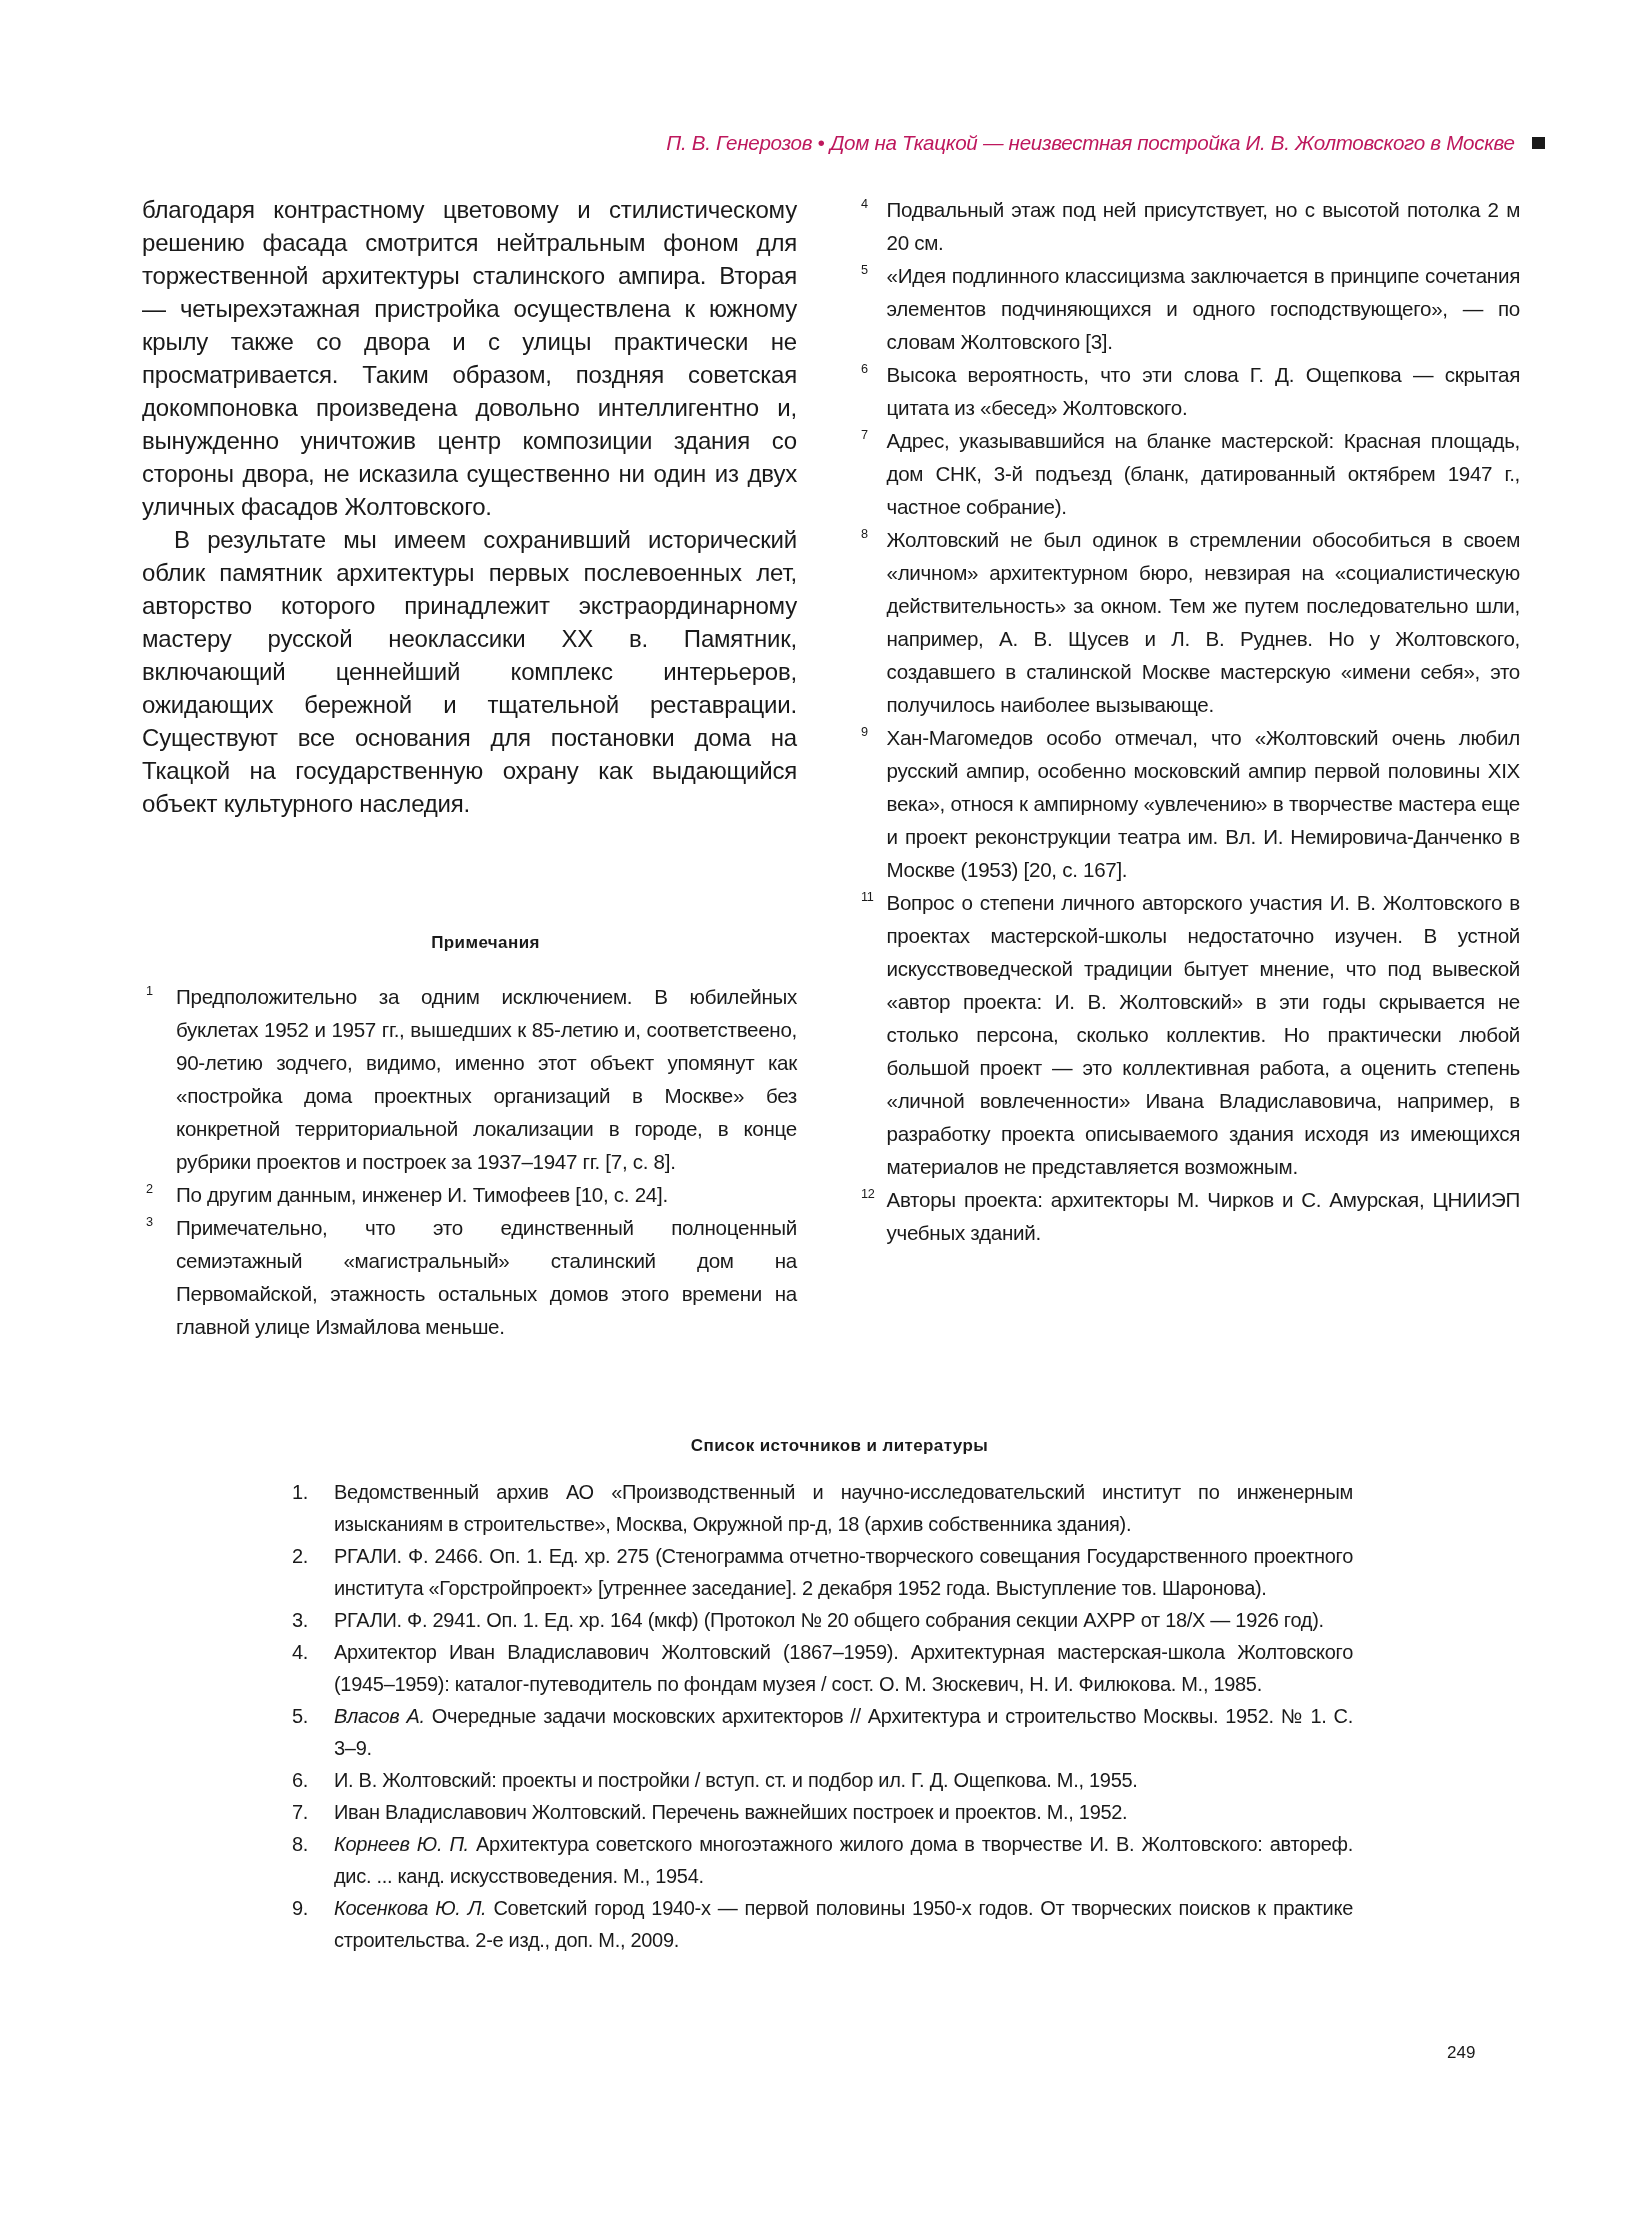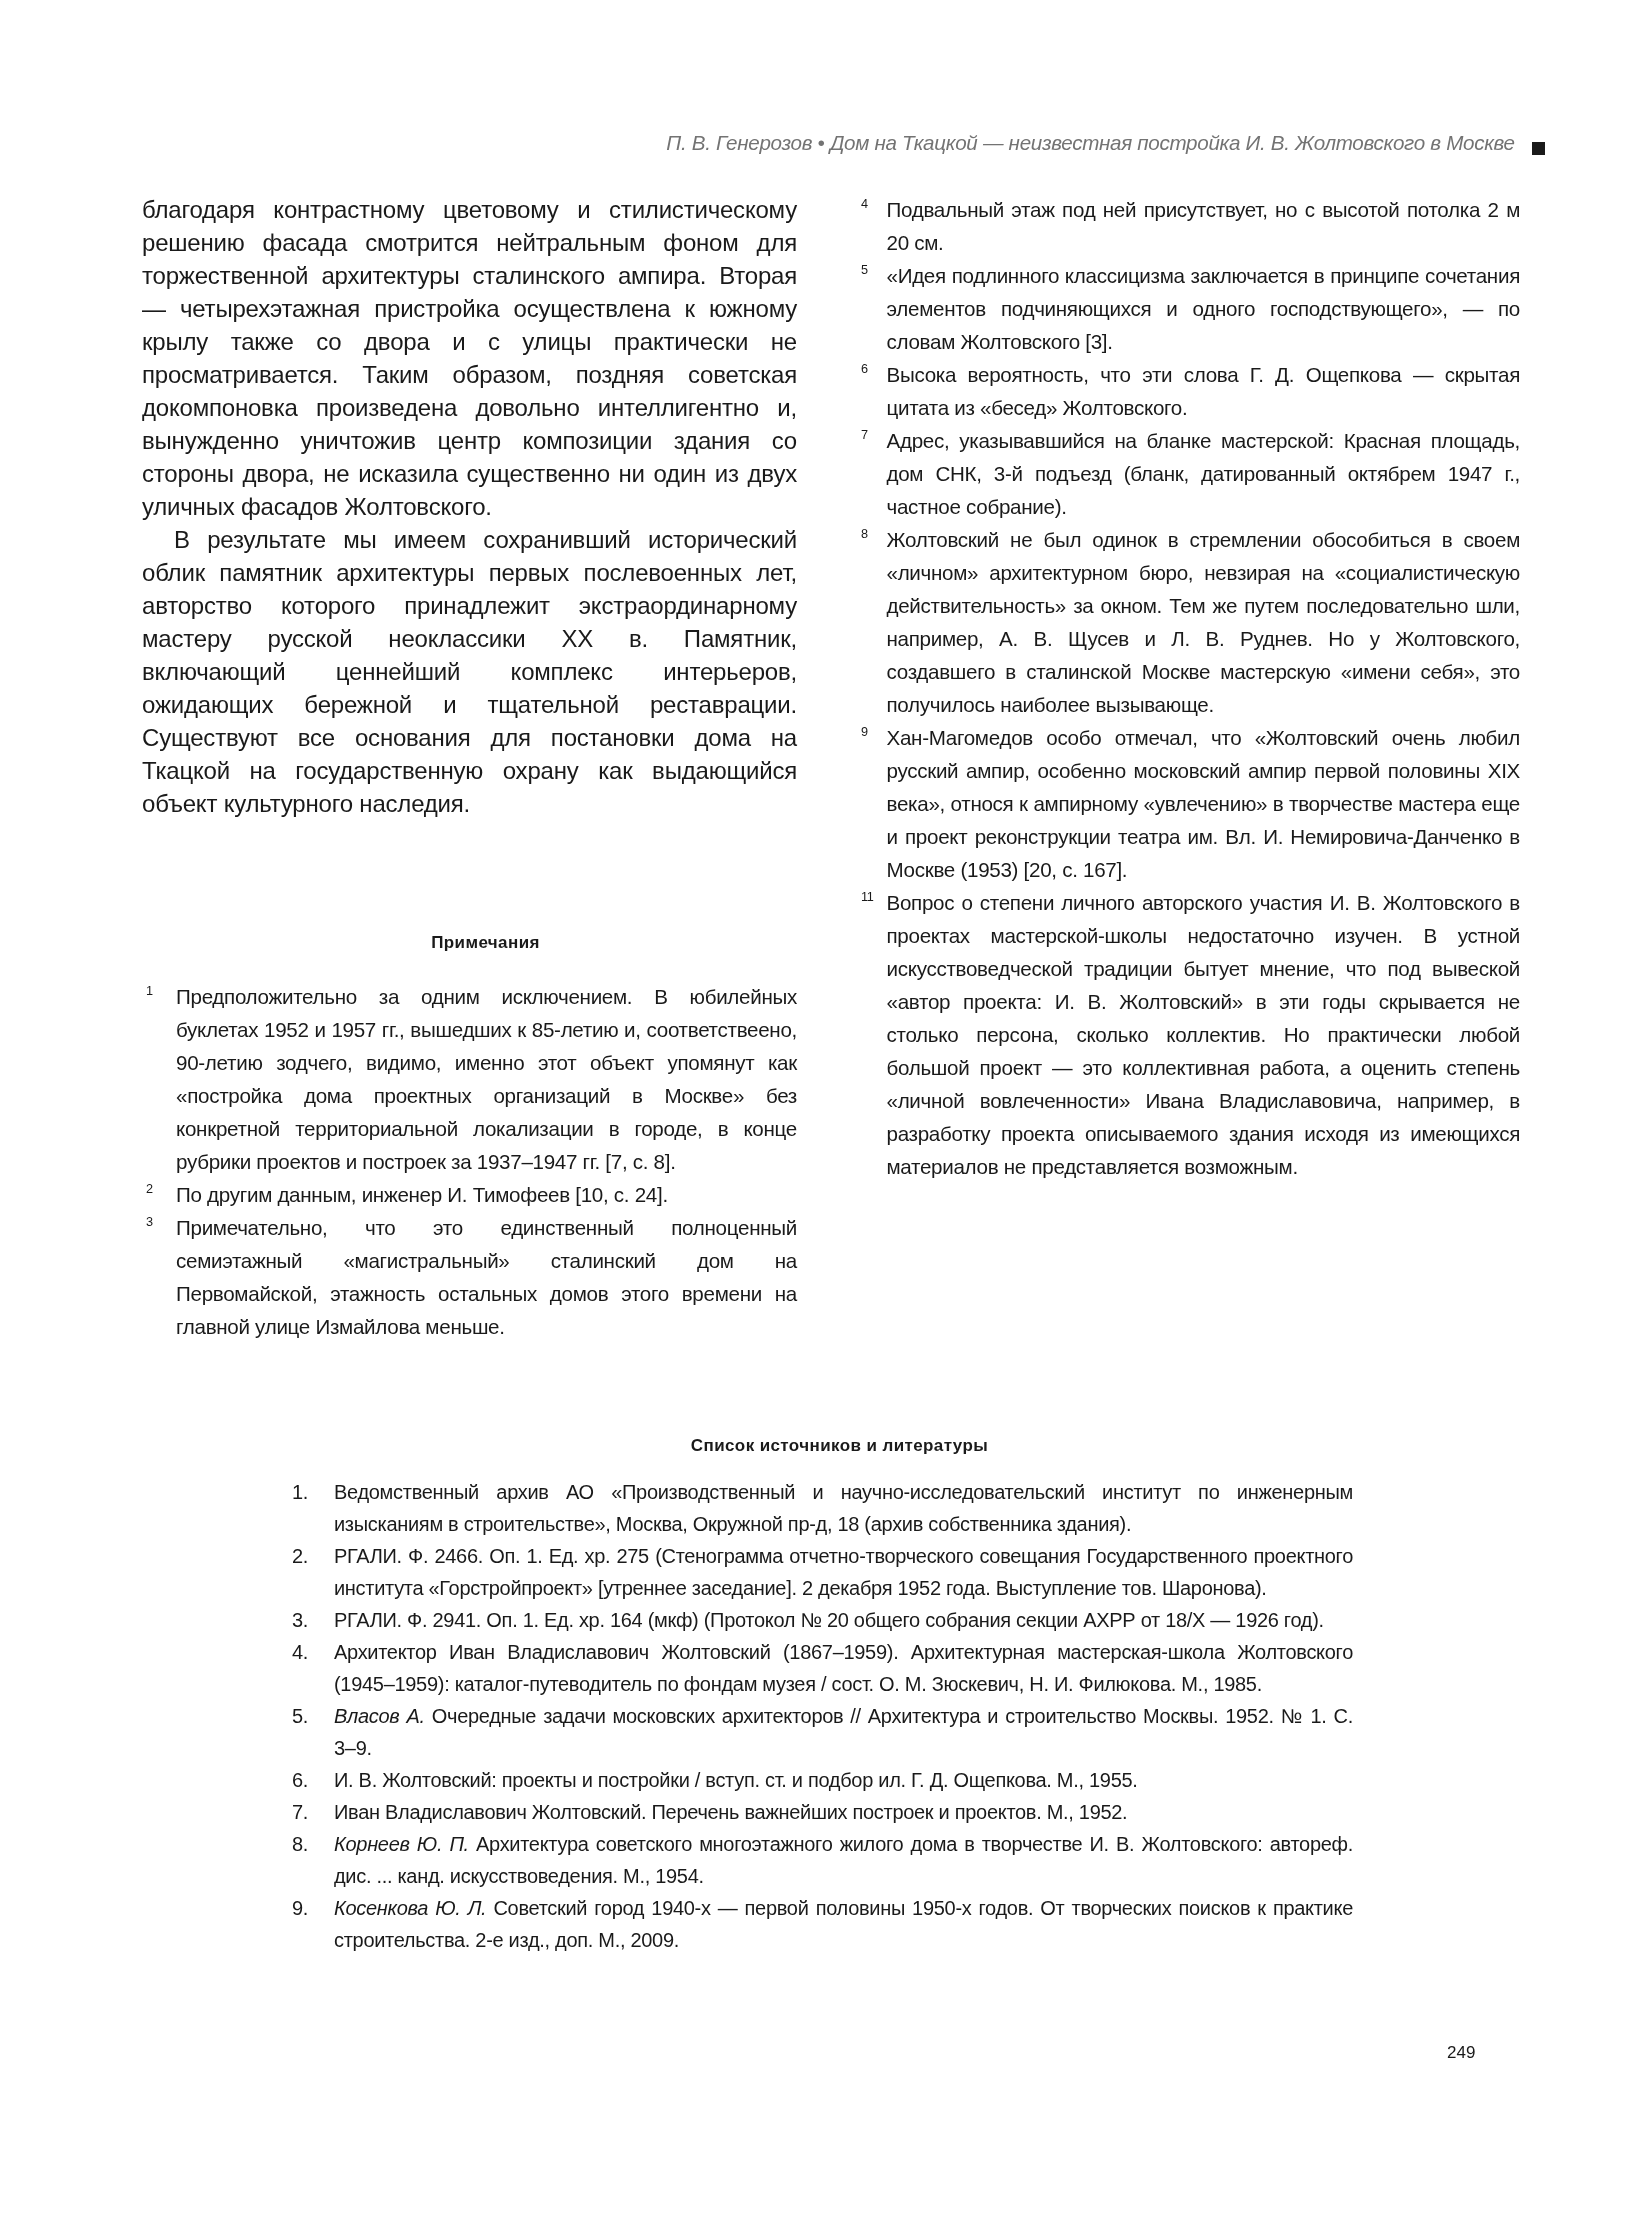--- a/index.html
+++ b/index.html
@@ -5,21 +5,21 @@
     html, body { margin: 0; padding: 0; background: #ffffff; }
     body {
       width: 1647px; height: 2226px; position: relative; overflow: hidden;
       color: #1a1a1a;
       font-family: "Liberation Sans", "DejaVu Sans", sans-serif;
     }
     .running-head {
       position: absolute; top: 131px; right: 102px;
       font-family: "Liberation Sans", sans-serif;
       font-style: italic; font-size: 20.6px; letter-spacing: -0.3px;
-      display: flex; align-items: flex-end; gap: 17.6px; color: #737373;
+      display: flex; align-items: center; gap: 17.6px; color: #be185d;
     }
     .running-head .square {
       display: inline-block; width: 12.7px; height: 12.7px; background: #1a1a1a;
     }
     .col-left {
       position: absolute; left: 142px; top: 193px; width: 655px;
     }
     .col-right {
       position: absolute; left: 861px; top: 193px; width: 659px;
     }
@@ -107,20 +107,24 @@
     <span class="txt">Жолтовский не был одинок в стремлении обособиться в своем «личном» архитектурном бюро, невзирая на «социалистическую действительность» за окном. Тем же путем последовательно шли, например, А. В. Щусев и Л. В. Руднев. Но у Жолтовского, создавшего в сталинской Москве мастерскую «имени себя», это получилось наиболее вызывающе.</span>
   </div>
   <div class="note">
     <span class="num">9</span>
     <span class="txt">Хан-Магомедов особо отмечал, что «Жолтовский очень любил русский ампир, особенно московский ампир первой половины XIX века», относя к ампирному «увлечению» в творчестве мастера еще и проект реконструкции театра им. Вл. И. Немировича-Данченко в Москве (1953) [20, с. 167].</span>
   </div>
   <div class="note">
     <span class="num">11</span>
     <span class="txt">Вопрос о степени личного авторского участия И. В. Жолтовского в проектах мастерской-школы недостаточно изучен. В устной искусствоведческой традиции бытует мнение, что под вывеской «автор проекта: И. В. Жолтовский» в эти годы скрывается не столько персона, сколько коллектив. Но практически любой большой проект — это коллективная работа, а оценить степень «личной вовлеченности» Ивана Владиславовича, например, в разработку проекта описываемого здания исходя из имеющихся материалов не представляется возможным.</span>
   </div>
+  <div class="note">
+    <span class="num">12</span>
+    <span class="txt">Авторы проекта: архитекторы М. Чирков и С. Амурская, ЦНИИЭП учебных зданий.</span>
+  </div>
 </div>
 
 <h2 class="section-title refs-title">Список источников и литературы</h2>
 
 <div class="refs">
   <div class="ref">
     <span class="num">1.</span>
     <span class="txt"><em></em><span>Ведомственный архив АО «Производственный и научно-исследовательский институт по инженерным изысканиям в строительстве», Москва, Окружной пр-д, 18 (архив собственника здания).</span></span>
   </div>
   <div class="ref">

